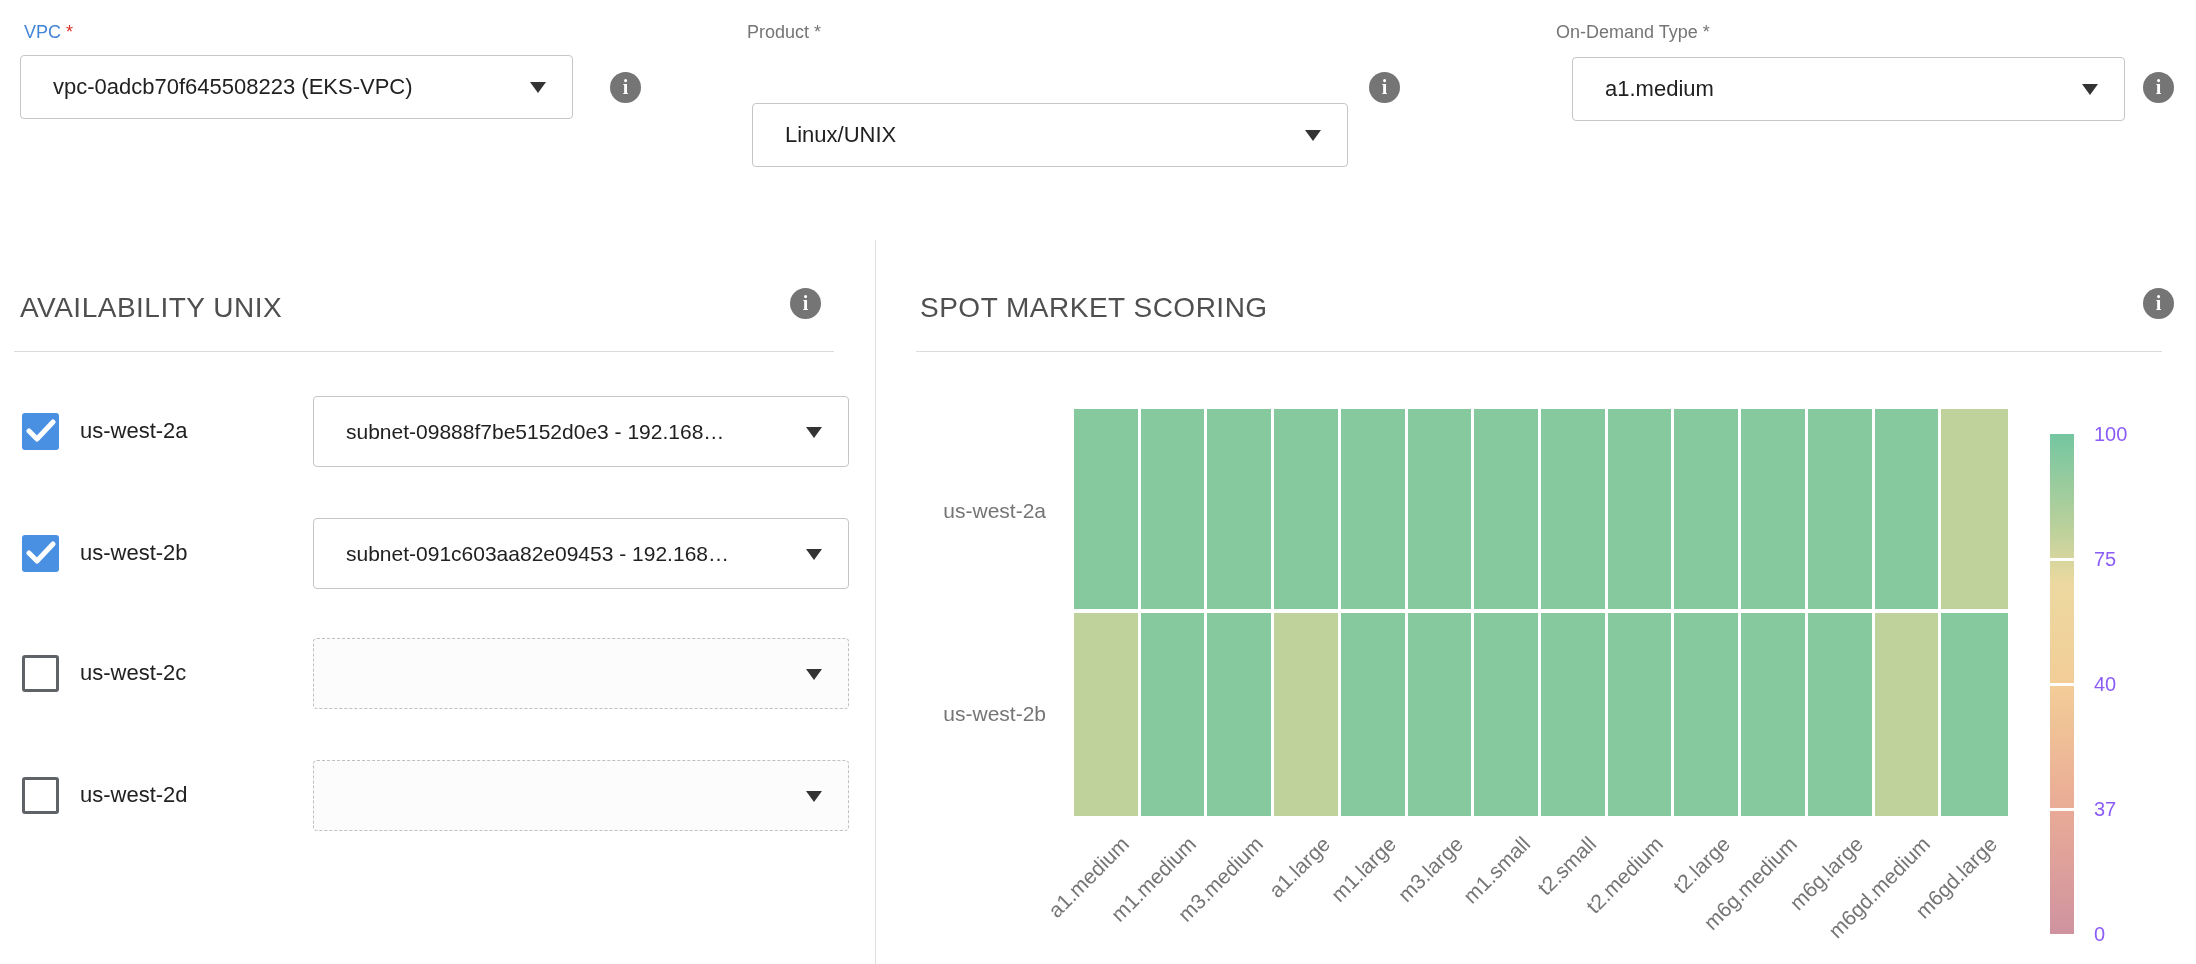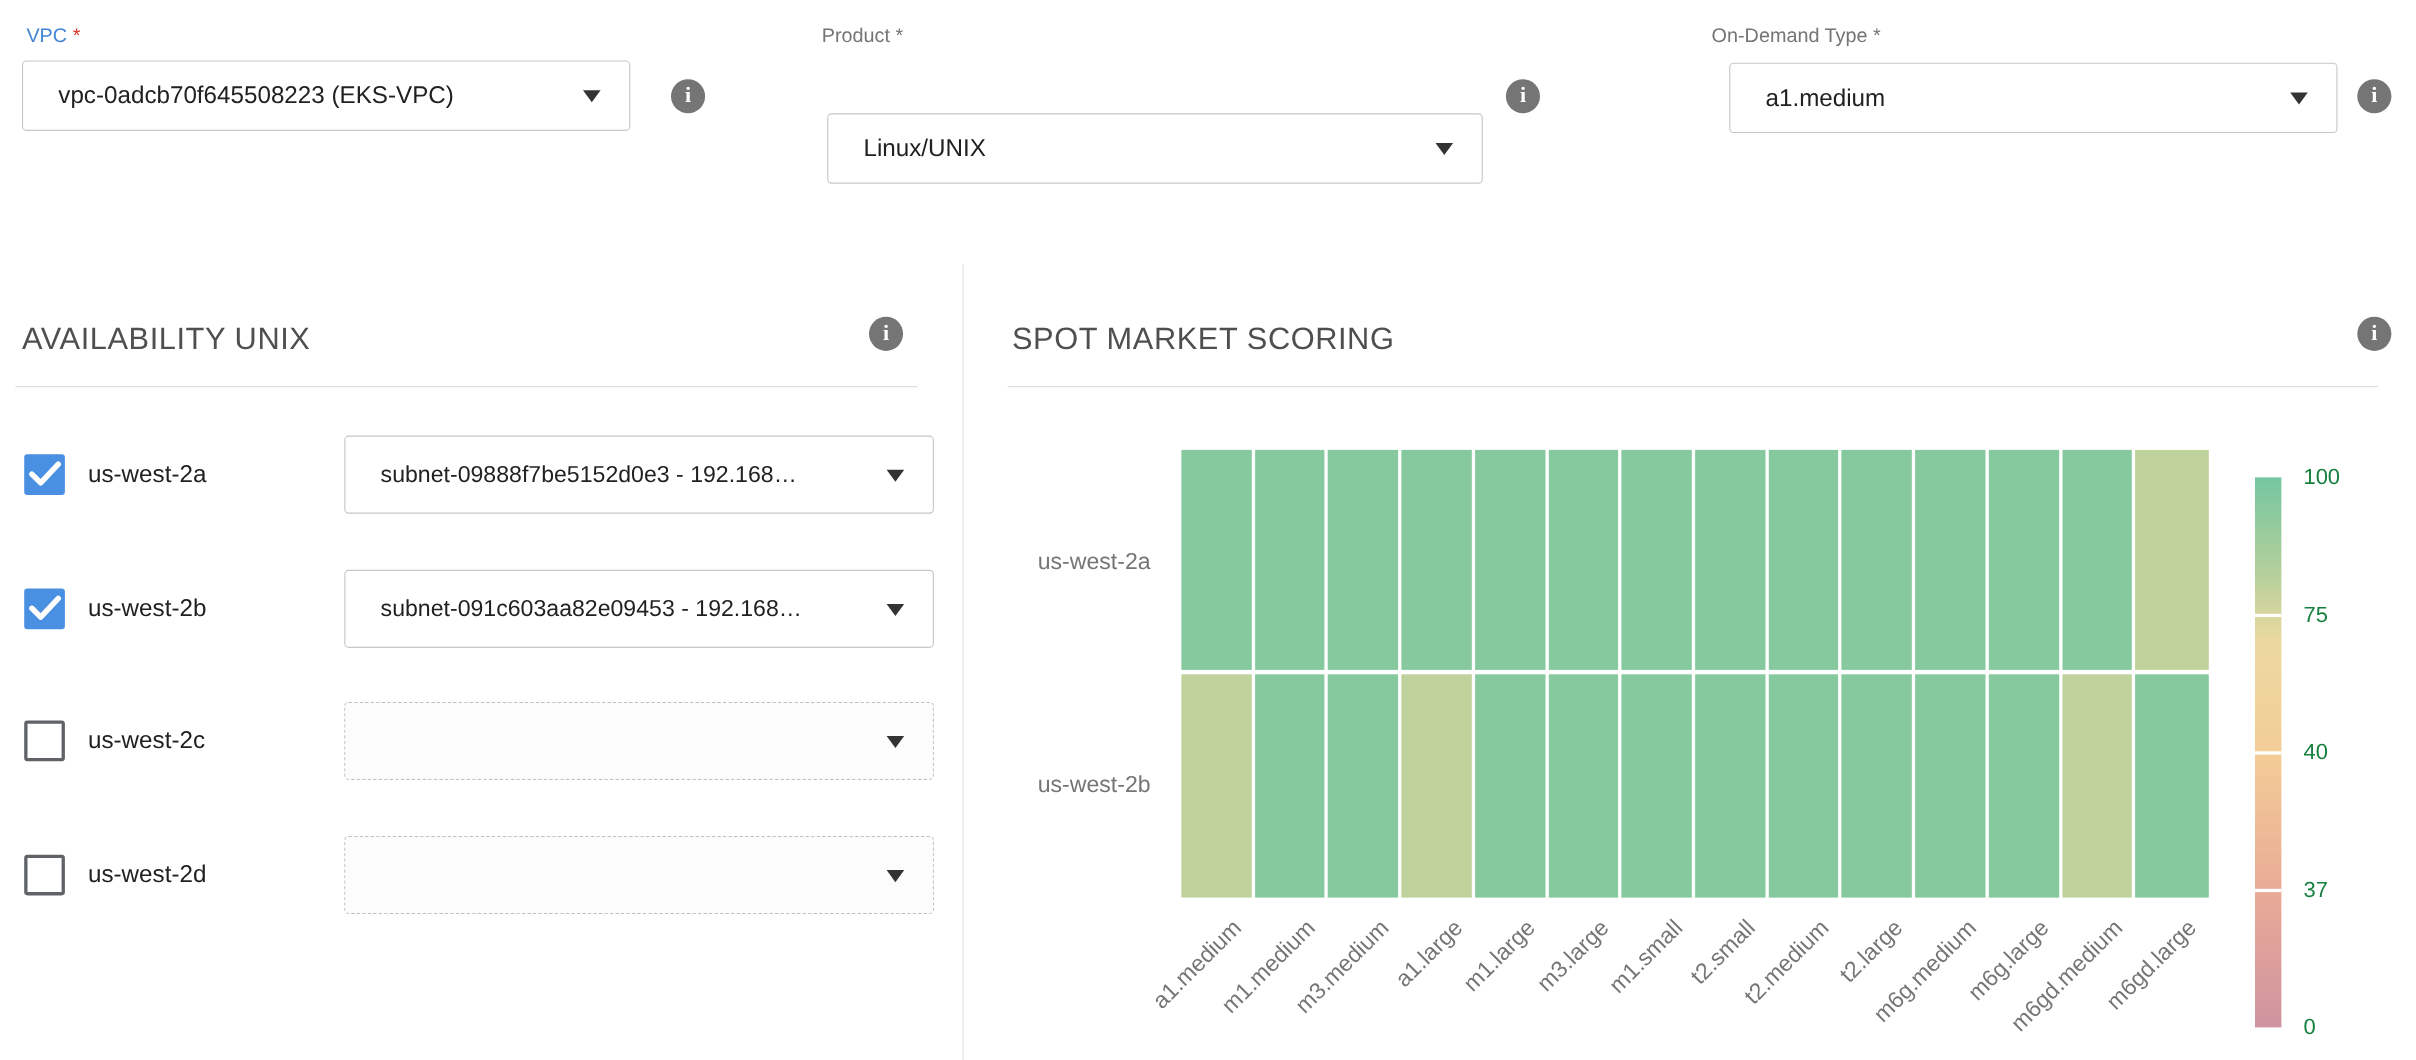--- a/index.html
+++ b/index.html
@@ -50,21 +50,21 @@
   .hm-row-label {
     position:absolute; width:250px; text-align:right; font-size:21px; color:#757575;
     line-height:26px; white-space:nowrap;
   }
   .hm-col-label {
     position:absolute; font-size:21px; color:#757575; white-space:nowrap;
     transform:translateX(-100%) rotate(-45deg); transform-origin:100% 0%;
   }
   .cb-bar { position:absolute; }
   .cb-gap { position:absolute; background:#ffffff; }
-  .cb-tick { position:absolute; font-size:20px; color:#15803d; }
+  .cb-tick { position:absolute; font-size:20px; color:#8b5cf6; }
 </style>
 </head>
 <body>
 
 <div class="page">
 
   <div class="field-label" style="left:24px; top:22px;">
     <span class="label-blue">VPC</span>
     <span class="req-red">*</span>
   </div>

